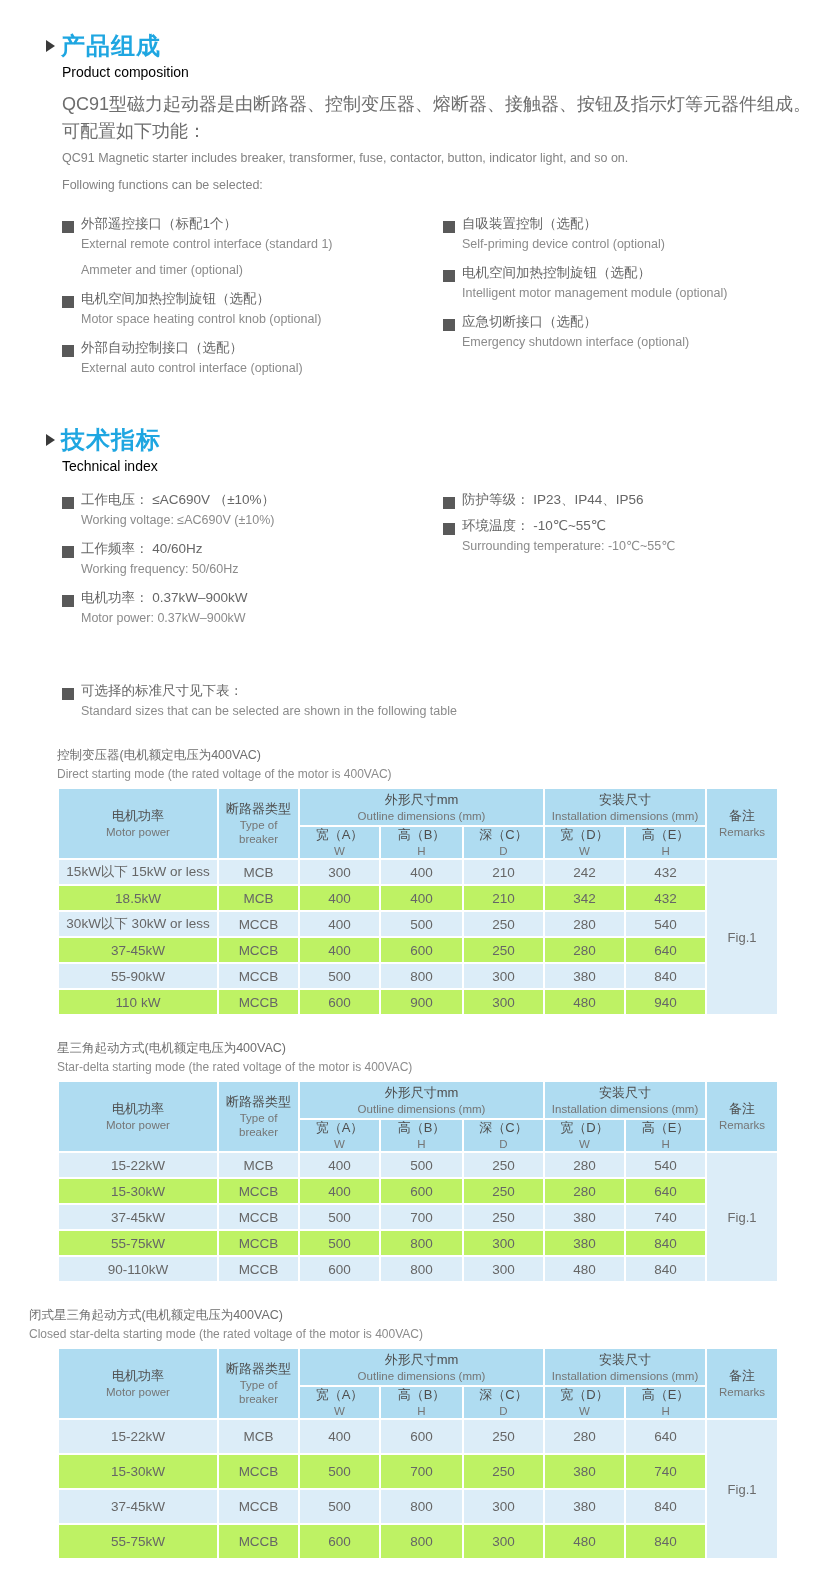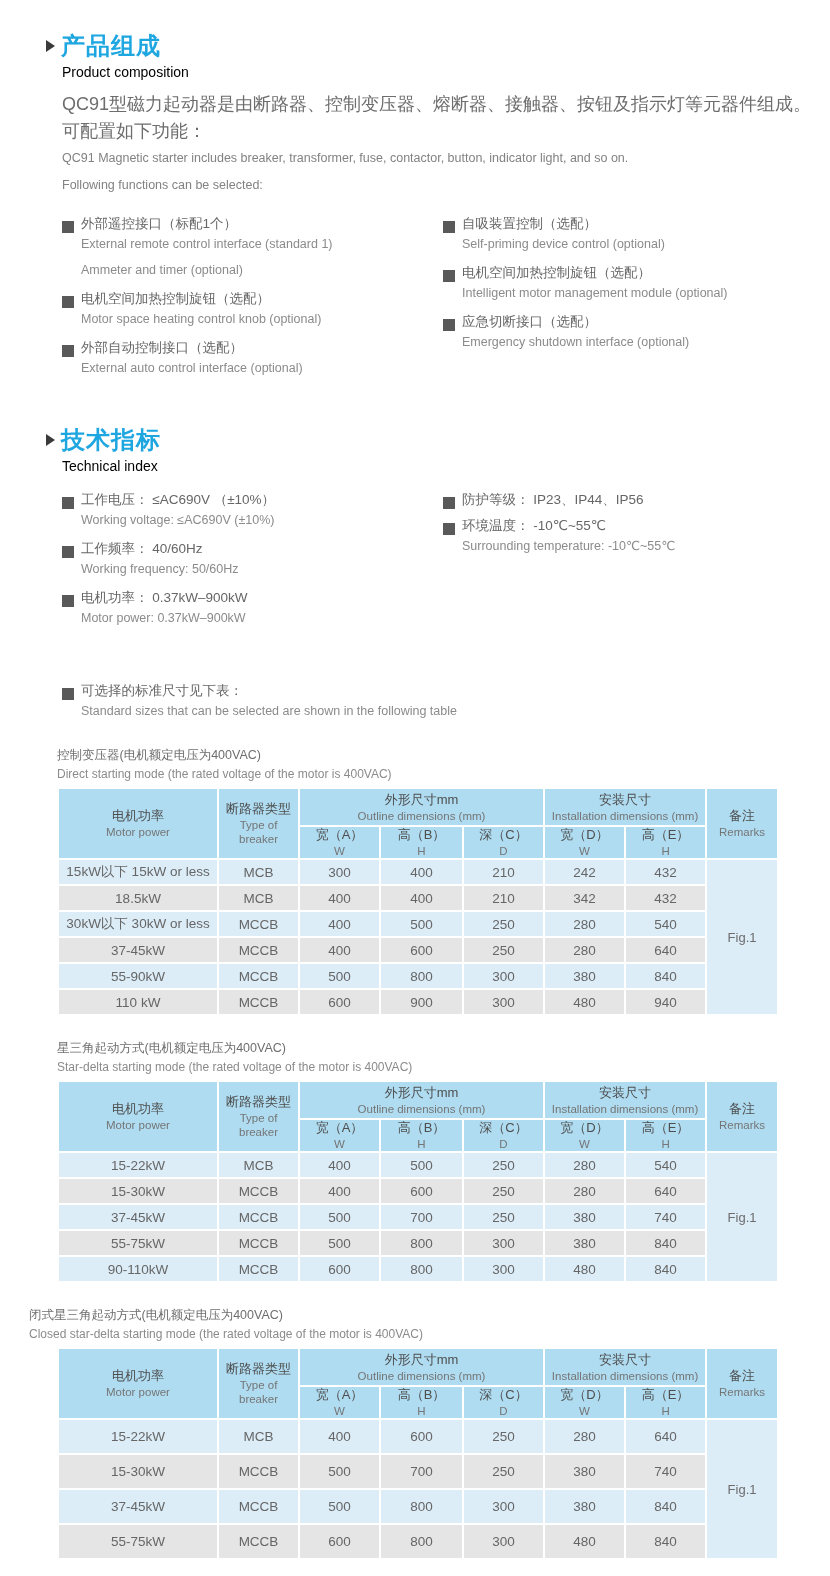--- a/index.html
+++ b/index.html
@@ -42,21 +42,21 @@
   .ttitle-cn.shift,.ttitle-en.shift{margin-left:29px}
   table.sizes{border-collapse:collapse;table-layout:fixed;width:720px;margin:5px 0 0 57px}
   .sizes th,.sizes td{border:2px solid #fff;text-align:center;vertical-align:middle;padding:0;font-weight:normal}
   .sizes thead th{background:#afdcf1}
   .sizes thead tr.hrow1 th{height:38px}
   .sizes thead tr.hrow2 th{height:33px}
   .hcn{font-size:13px;color:#4e4e4e;line-height:16px}
   .hen{font-size:11.5px;color:#757575;line-height:14px;margin-top:1px}
   .sizes tbody td{font-size:13.5px;color:#666}
   .sizes tbody tr.odd td{background:#dcedf8}
-  .sizes tbody tr.even td{background:#e5e5e5}
+  .sizes tbody tr.even td{background:#bef264}
   .sizes td.remark{background:#e4f3fb;font-size:13px;color:#6b6b6b}
   .tblock.dense tbody td{height:26px}
   .tblock.tall  tbody td{height:35px}
 </style>
 </head>
 <body>
 
 <div class="page">
 
   <section>

